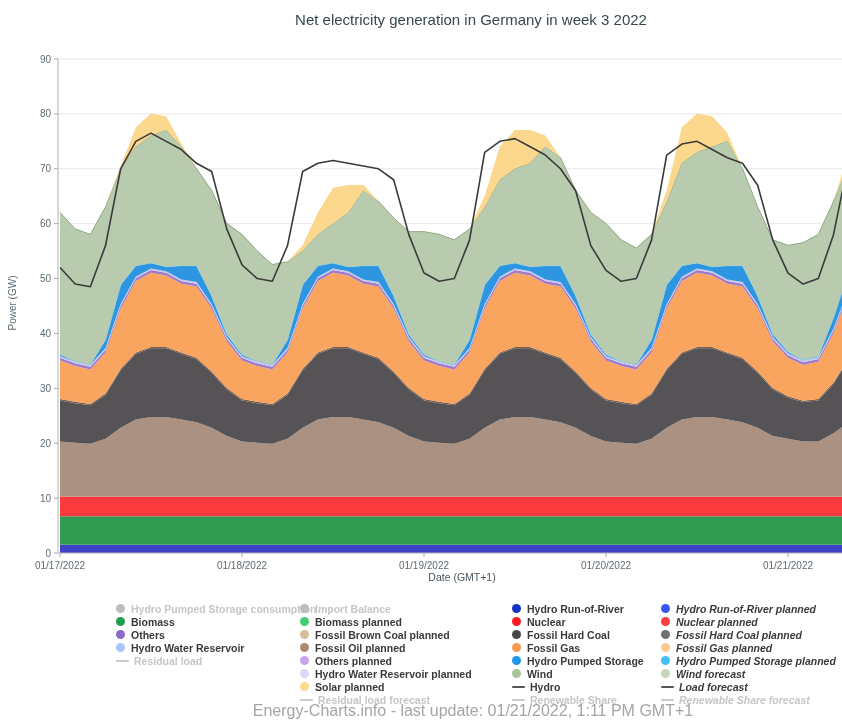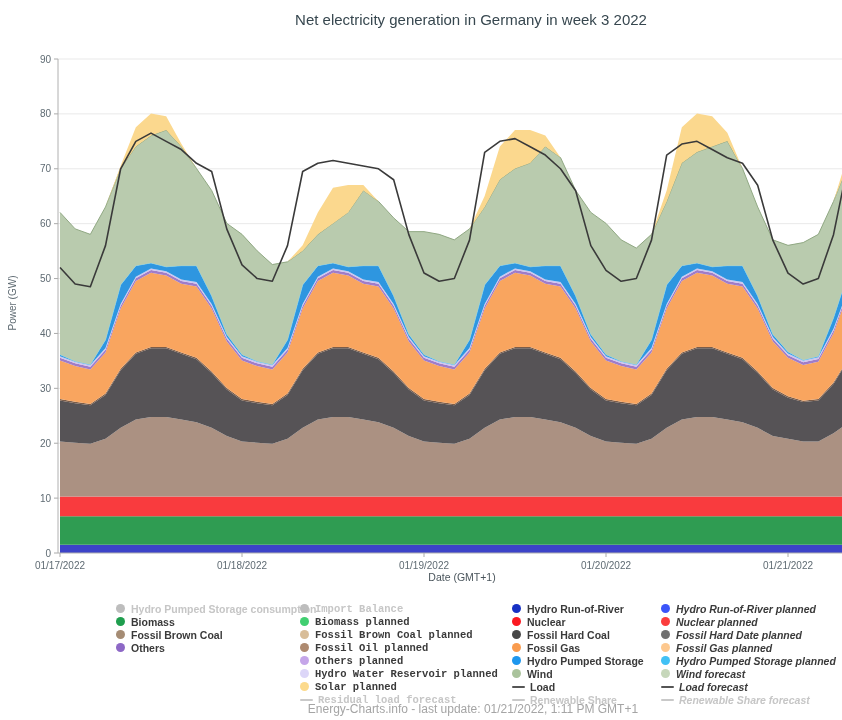--- a/index.html
+++ b/index.html
@@ -9,21 +9,21 @@
        font-size:15px;color:#37474f;}
   #chart-svg{position:absolute;top:0;left:0;}
   #legend{position:absolute;top:602px;left:0;width:842px;}
   .leg-col{position:absolute;top:0;}
   .leg-row{height:13px;display:flex;align-items:center;font-size:10.5px;font-weight:bold;
        color:#3a3a3a;white-space:nowrap;cursor:pointer;}
   .leg-row.inactive{color:#c6c6c6;}
   .dot{width:9px;height:9px;border-radius:50%;margin-right:6px;flex:0 0 auto;}
   .dash{width:13px;height:2px;border-radius:1px;margin-right:5px;flex:0 0 auto;}
   #footer{position:absolute;top:702px;left:104px;right:0;text-align:center;
-       font-size:12px;color:#a5a5a5;}
+       font-size:16px;color:#a5a5a5;}
 </style>
 </head>
 <body>
 
 <div id="app">
   <div id="chart-title">Net electricity generation in Germany in week 3 2022</div>
 
   <svg id="chart-svg" width="842" height="595" viewBox="0 0 842 595">
     <g id="grid-layer">
         <line x1="58" x2="842" y1="498.1111111111111" y2="498.1111111111111" stroke="#e9e9e9" stroke-width="1"></line>
@@ -97,29 +97,33 @@
       <div class="leg-col" style="left: 116px;">
         <div class="leg-row inactive">
           <span class="dot" style="background: rgb(189, 189, 189);"></span>
           <span>Hydro Pumped Storage consumption</span>
         </div>
         <div class="leg-row">
           <span class="dot" style="background: rgb(31, 158, 78);"></span>
           <span>Biomass</span>
         </div>
         <div class="leg-row">
-          <span class="dot" style="background: rgb(165, 140, 116);"></span>
-          <span>Fossil Brown Coal</span>
-        </div>
-        <div class="leg-row">
           <span class="dot" style="background: rgb(141, 104, 198);"></span>
           <span>Others</span>
         </div>
-      </div>
-      <div class="leg-col" style="left: 300px; font-family: Liberation Mono, monospace;">
+        <div class="leg-row">
+          <span class="dot" style="background: rgb(169, 198, 250);"></span>
+          <span>Hydro Water Reservoir</span>
+        </div>
+        <div class="leg-row inactive">
+          <span class="dash" style="background: rgb(201, 201, 201);"></span>
+          <span>Residual load</span>
+        </div>
+      </div>
+      <div class="leg-col" style="left: 300px;">
         <div class="leg-row inactive">
           <span class="dot" style="background: rgb(189, 189, 189);"></span>
           <span>Import Balance</span>
         </div>
         <div class="leg-row">
           <span class="dot" style="background: rgb(65, 207, 113);"></span>
           <span>Biomass planned</span>
         </div>
         <div class="leg-row">
           <span class="dot" style="background: rgb(216, 189, 153);"></span>
@@ -166,39 +170,39 @@
         <div class="leg-row">
           <span class="dot" style="background: rgb(30, 151, 238);"></span>
           <span>Hydro Pumped Storage</span>
         </div>
         <div class="leg-row">
           <span class="dot" style="background: rgb(170, 195, 156);"></span>
           <span>Wind</span>
         </div>
         <div class="leg-row">
           <span class="dash" style="background: rgb(85, 85, 85);"></span>
-          <span>Load</span>
+          <span>Hydro</span>
         </div>
         <div class="leg-row inactive">
           <span class="dash" style="background: rgb(201, 201, 201);"></span>
           <span>Renewable Share</span>
         </div>
       </div>
       <div class="leg-col" style="left: 661px; font-style: italic;">
         <div class="leg-row">
           <span class="dot" style="background: rgb(59, 85, 249);"></span>
           <span>Hydro Run-of-River planned</span>
         </div>
         <div class="leg-row">
           <span class="dot" style="background: rgb(251, 61, 61);"></span>
           <span>Nuclear planned</span>
         </div>
         <div class="leg-row">
           <span class="dot" style="background: rgb(112, 112, 112);"></span>
-          <span>Fossil Hard Date planned</span>
+          <span>Fossil Hard Coal planned</span>
         </div>
         <div class="leg-row">
           <span class="dot" style="background: rgb(253, 200, 142);"></span>
           <span>Fossil Gas planned</span>
         </div>
         <div class="leg-row">
           <span class="dot" style="background: rgb(65, 193, 245);"></span>
           <span>Hydro Pumped Storage planned</span>
         </div>
         <div class="leg-row">

